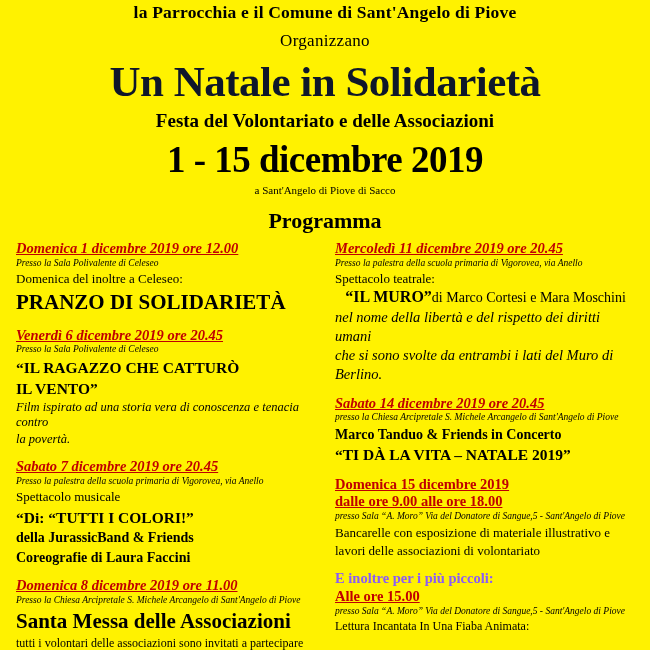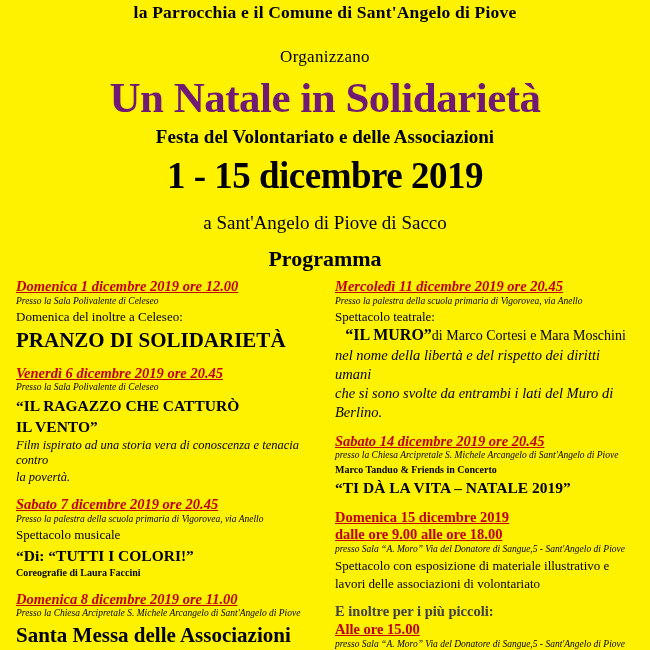--- a/index.html
+++ b/index.html
@@ -25,45 +25,45 @@
 
   .line-parrocchia {
     font-family: "Liberation Serif", serif;
     font-weight: bold;
     font-size: 17.5px;
     letter-spacing: 0.2px;
     margin-top: 2px;
   }
   .line-organizzano {
     font-size: 17px;
-    margin-top: 24px;
+    margin-top: 8px;
     letter-spacing: 0.3px;
   }
   .title-main {
-    color: #701a75;
+    color: #0f172a;
     font-weight: bold;
     font-size: 43px;
     line-height: 1.05;
     margin-top: 8px;
     letter-spacing: -0.5px;
   }
   .subtitle {
     font-weight: bold;
     font-size: 19px;
     margin-top: 6px;
   }
   .dates {
     font-weight: bold;
     font-size: 37px;
     margin-top: 6px;
     letter-spacing: -0.5px;
   }
   .place {
-    font-size: 19px;
-    margin-top: 15px;
+    font-size: 11px;
+    margin-top: 3px;
   }
   .programma {
     font-weight: bold;
     font-size: 22px;
     margin-top: 12px;
     margin-bottom: 4px;
     font-family: Liberation Serif, serif;
   }
 
   .columns {
@@ -97,42 +97,42 @@
     line-height: 1.25;
     margin-top: 2px;
   }
   .ev-line.small { font-size: 12px; }
   .ev-bold {
     font-weight: bold;
     font-size: 21px;
     line-height: 1.25;
     margin-top: 2px;
   }
-  .ev-bold.sm { font-size: 10px; }
+  .ev-bold.sm { font-size: 14px; }
   .ev-italic {
     font-style: italic;
     font-size: 12.5px;
     line-height: 1.25;
     margin-top: 1px;
   }
   .ev-quote {
     font-weight: bold;
     font-size: 15.5px;
     line-height: 1.25;
     margin-top: 2px;
   }
   .red-bold-underline {
     color: #C00000;
     font-weight: bold;
     text-decoration: underline;
     font-size: 14.5px;
     line-height: 1.2;
   }
   .red-bold {
-    color: #404040;
+    color: #8b5cf6;
     font-weight: bold;
     font-size: 14.5px;
     line-height: 1.2;
   }
   .muro-line {
     font-size: 14.5px;
     line-height: 1.3;
     font-style: italic;
   }
   .muro-title {
@@ -176,20 +176,21 @@
         <div class="ev-quote">IL VENTO”</div>
         <div class="ev-italic">Film ispirato ad una storia vera di conoscenza e tenacia contro</div>
         <div class="ev-italic">la povertà.</div>
       </div>
 
       <div class="ev">
         <div class="ev-head">Sabato 7 dicembre 2019 ore 20.45</div>
         <div class="ev-venue">Presso la palestra della scuola primaria di Vigorovea, via Anello</div>
         <div class="ev-line">Spettacolo musicale</div>
         <div class="ev-quote">“Di: “TUTTI I COLORI!”</div>
+        <div class="ev-bold sm">della JurassicBand &amp; Friends</div>
         <div class="ev-bold sm">Coreografie di Laura Faccini</div>
       </div>
 
       <div class="ev">
         <div class="ev-head">Domenica 8 dicembre 2019 ore 11.00</div>
         <div class="ev-venue">Presso la Chiesa Arcipretale S. Michele Arcangelo di Sant'Angelo di Piove</div>
         <div class="ev-bold">Santa Messa delle Associazioni</div>
         <div class="ev-line small">tutti i volontari delle associazioni sono invitati a partecipare</div>
       </div>
 
@@ -212,21 +213,21 @@
         <div class="ev-head">Sabato 14 dicembre 2019 ore 20.45</div>
         <div class="ev-venue">presso la Chiesa Arcipretale S. Michele Arcangelo di Sant'Angelo di Piove</div>
         <div class="ev-bold sm">Marco Tanduo &amp; Friends in Concerto</div>
         <div class="ev-quote">“TI DÀ LA VITA – NATALE 2019”</div>
       </div>
 
       <div class="ev">
         <div class="red-bold-underline">Domenica 15 dicembre 2019</div>
         <div class="red-bold-underline">dalle ore 9.00 alle ore 18.00</div>
         <div class="ev-venue">presso Sala “A. Moro” Via del Donatore di Sangue,5 - Sant'Angelo di Piove</div>
-        <div class="ev-line">Spettacolo con esposizione di materiale illustrativo e</div>
+        <div class="ev-line">Bancarelle con esposizione di materiale illustrativo e</div>
         <div class="ev-line">lavori delle associazioni di volontariato</div>
       </div>
 
       <div class="ev">
         <div class="red-bold">E inoltre per i più piccoli:</div>
         <div class="red-bold-underline">Alle ore 15.00</div>
         <div class="ev-venue">presso Sala “A. Moro” Via del Donatore di Sangue,5 - Sant'Angelo di Piove</div>
         <div class="ev-line small">Lettura Incantata In Una Fiaba Animata:</div>
 
       </div>

